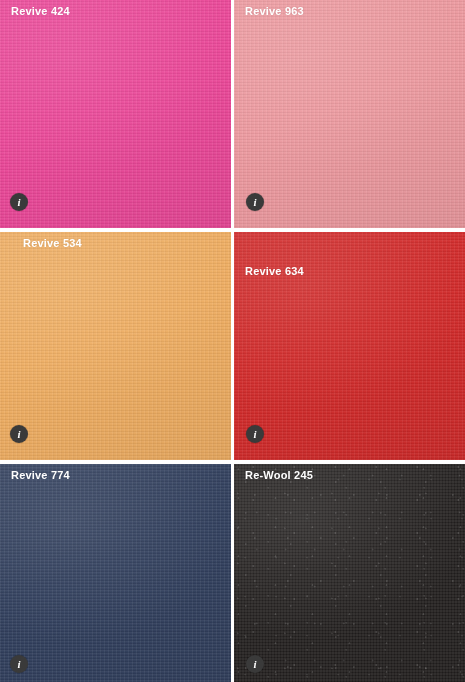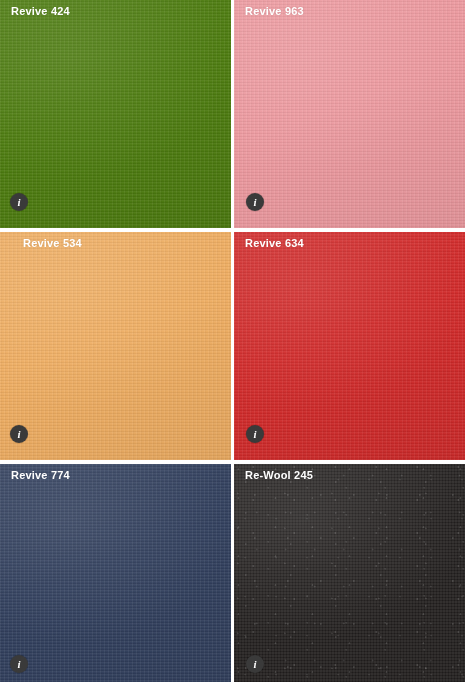--- a/index.html
+++ b/index.html
@@ -144,21 +144,21 @@
   }
 
   
   .col-right .info-icon { left: 12px; }
 </style>
 </head>
 <body>
 
 <div id="swatch-grid">
 
-  <div class="swatch col-left" style="background-color: #4d7c0f;">
+  <div class="swatch col-left" style="background-color: #ec4899;">
     <div class="weave"></div>
     <div class="shade"></div>
     <div class="swatch-label" style="color: rgb(255, 255, 255);">Revive 424</div>
     <div class="info-icon" style="background-color: rgb(58, 58, 58);">
       <span class="glyph">i</span>
     </div>
   </div>
 
   <div class="swatch col-right" style="background-color: rgb(238, 154, 160);">
     <div class="weave"></div>
@@ -174,21 +174,21 @@
     <div class="shade"></div>
     <div class="swatch-label" style="color: rgb(255, 255, 255); padding-left: 12px;">Revive 534</div>
     <div class="info-icon" style="background-color: rgb(58, 58, 58);">
       <span class="glyph">i</span>
     </div>
   </div>
 
   <div class="swatch col-right" style="background-color: rgb(210, 43, 43);">
     <div class="weave"></div>
     <div class="shade"></div>
-    <div class="swatch-label" style="color: rgb(255, 255, 255);">Revive 634</div>
+    <div class="swatch-label" style="color: rgb(255, 255, 255); margin-top: 28px;">Revive 634</div>
     <div class="info-icon" style="background-color: rgb(58, 58, 58);">
       <span class="glyph">i</span>
     </div>
   </div>
 
   <div class="swatch col-left" style="background-color: rgb(50, 64, 94);">
     <div class="weave"></div>
     <div class="shade"></div>
     <div class="swatch-label" style="color: rgb(255, 255, 255);">Revive 774</div>
     <div class="info-icon" style="background-color: rgb(58, 58, 58);">

